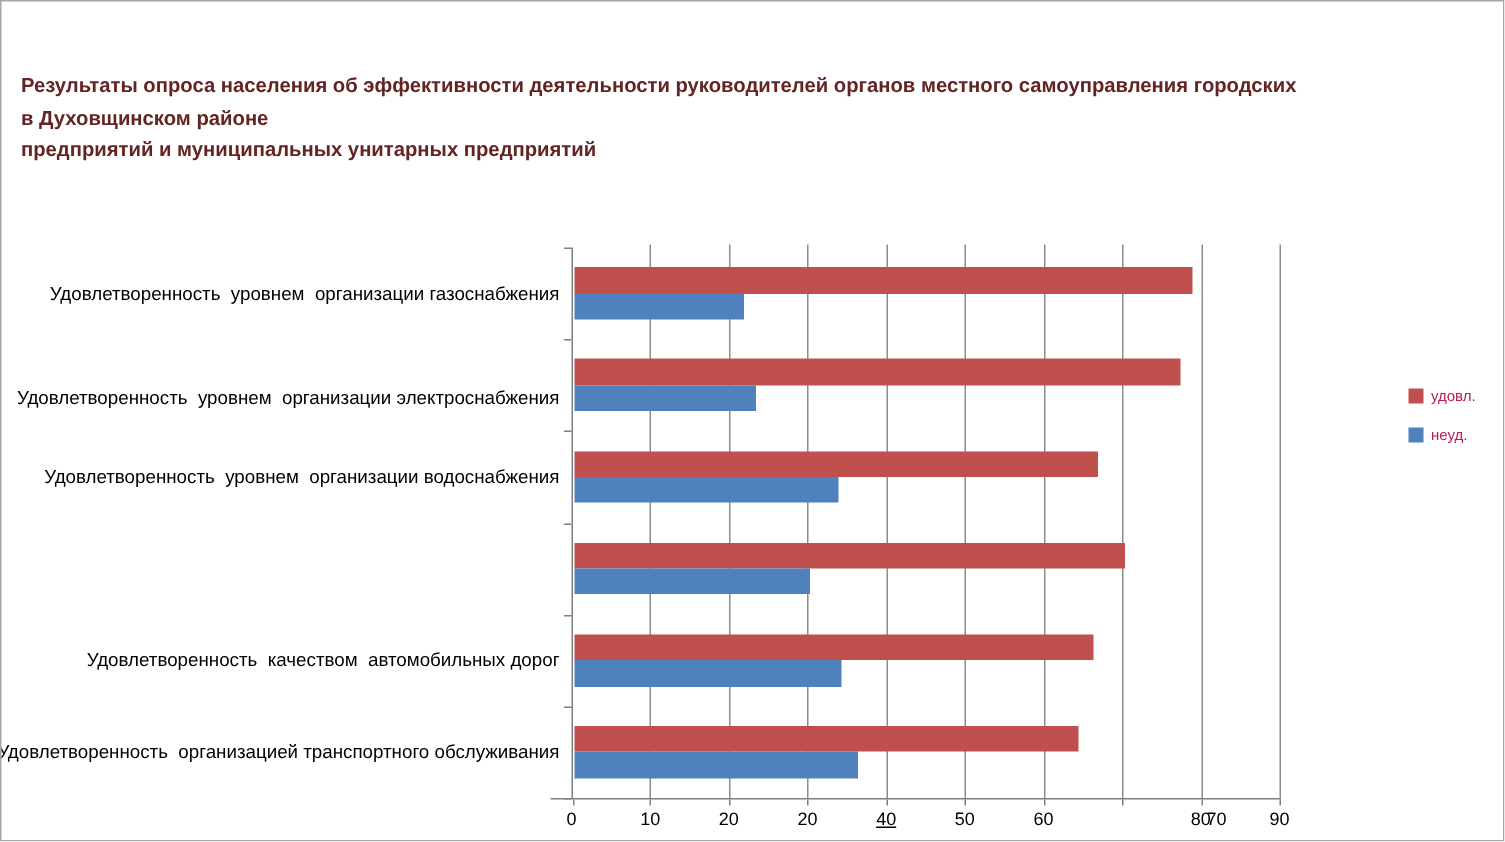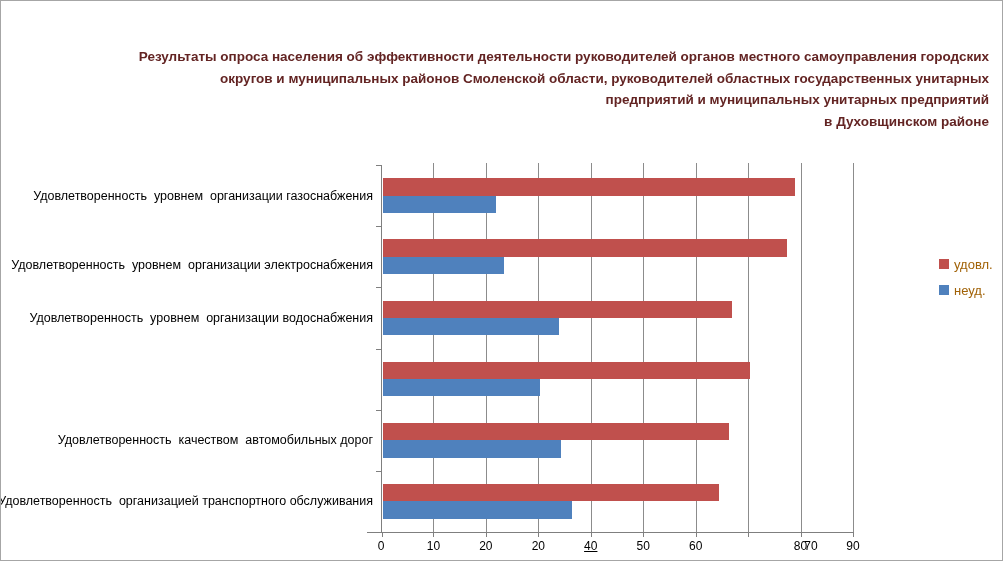--- a/index.html
+++ b/index.html
@@ -8,21 +8,21 @@
     position:relative;
     width:1003px;height:561px;
     background:#ffffff;
     border:1px solid #a6a6a6;
     box-sizing:border-box;
     overflow:hidden;
   }
   .chart-title{
     position:absolute;
     left:13px;right:13px;top:45px;
-    text-align:right;
+    text-align:left;
     font-size:13.5px;
     font-weight:bold;
     line-height:21.5px;
   }
   .plot{
     position:absolute;
     left:380px;top:164px;width:472px;height:367px;
     border-left:1px solid #7f7f7f;   
   }
   .x-axis-line{
@@ -62,33 +62,32 @@
     position:absolute;left:938px;top:255px;
   }
   .legend-row{
     display:flex;align-items:center;
     height:16px;margin-bottom:10px;
   }
   .legend-swatch{
     width:10px;height:10px;margin-right:5px;flex:0 0 auto;
   }
   .legend-label{
-    font-size:13px;color:#a16207;white-space:nowrap;
+    font-size:10px;color:#be185d;white-space:nowrap;
   }
 </style>
 </head>
 <body>
 
 <div id="chart">
 
   <div class="chart-title" style="color: rgb(99, 36, 35);">
     <div>Результаты опроса населения об эффективности деятельности руководителей органов местного самоуправления городских</div>
-    <div>округов и муниципальных районов Смоленской области, руководителей областных государственных унитарных</div>
+    <div>в Духовщинском районе</div>
     <div>предприятий и муниципальных унитарных предприятий</div>
-    <div>в Духовщинском районе</div>
   </div>
 
   <div class="cat-labels" id="cat-labels">
       <div class="cat-label" style="top: 22.5833px;">Удовлетворенность  уровнем  организации газоснабжения</div>
       <div class="cat-label" style="top: 92px; text-align: right;">Удовлетворенность  уровнем  организации электроснабжения</div>
       <div class="cat-label" style="top: 144.917px;">Удовлетворенность  уровнем  организации водоснабжения</div>
       <div class="cat-label" style="top: 267.25px;">Удовлетворенность  качеством  автомобильных дорог</div>
       <div class="cat-label" style="top: 328.417px;">Удовлетворенность  организацией транспортного обслуживания</div>
     </div>
 

